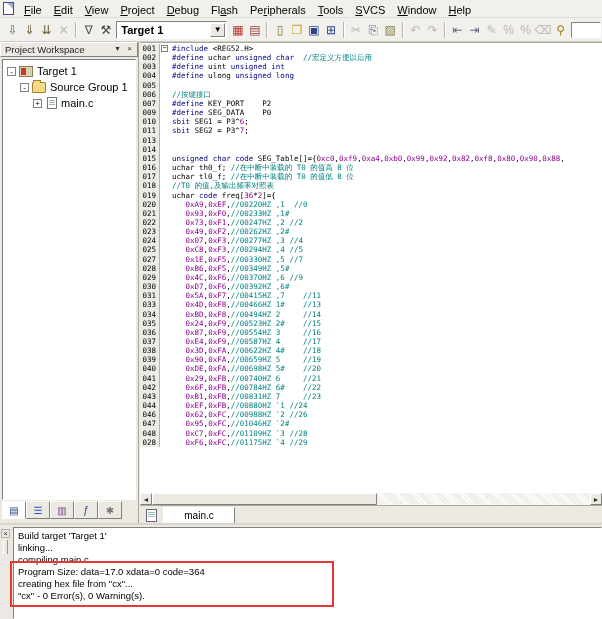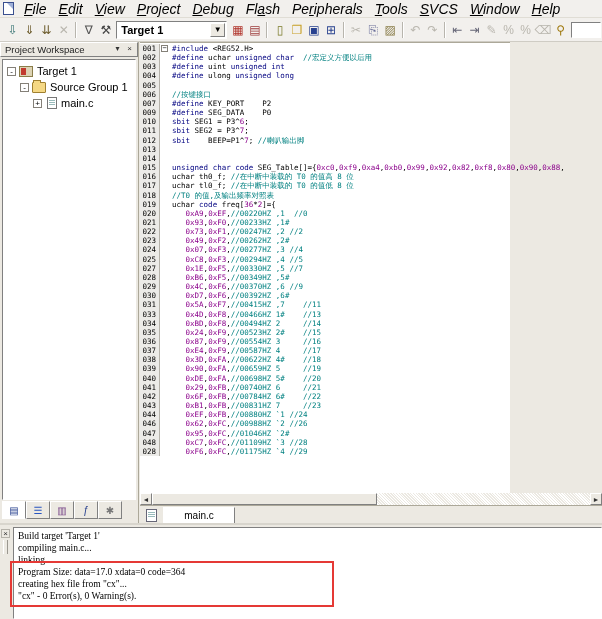--- a/index.html
+++ b/index.html
@@ -8,21 +8,21 @@
   .raised  { border:1px solid; border-color:#ffffff #808080 #808080 #ffffff; }
   .sunken  { border:1px solid; border-color:#808080 #ffffff #ffffff #808080; }
 
   
   #menubar { position:absolute; left:0; top:0; width:602px; height:18px;
     background:#f2f0ed; display:flex; align-items:center; border-bottom:1px solid #e0ddd5;}
   #mdi-doc-icon { width:11px; height:13px; margin:0 4px 0 3px; background:#fff;
     border:1px solid #3a4f8f; position:relative; }
   #mdi-doc-icon:before{content:""; position:absolute; right:0; top:0; border:3px solid;
     border-color:#9fb0d8 #9fb0d8 transparent transparent;}
-  .menu-item { font-size:14px; color:#000; padding:2px 6px; cursor:default;font-style:italic; }
+  .menu-item { font-size:11px; color:#000; padding:2px 6px; cursor:default; }
   .menu-item u { text-decoration:underline; }
 
   
   #toolbar { position:absolute; left:0; top:18px; width:602px; height:24px;
     background:#f2f0ed; display:flex; align-items:center; padding-left:4px;
     border-bottom:1px solid #cfccc4; }
   .tb-btn { width:18px; height:18px; display:inline-flex; align-items:center;
     justify-content:center; font-size:12px; line-height:1; color:#3b3b3b;
     border:1px solid transparent; }
   .tb-btn.disabled { color:#b9b6ae !important; }
@@ -65,21 +65,21 @@
     margin-left:2px; }
   .ti-file:before { content:""; position:absolute; left:1px; top:2px; right:1px;
     height:1px; background:#9bb; box-shadow:0 2px 0 #9bb, 0 4px 0 #9bb; }
   #ws-tabs { position:absolute; left:2px; bottom:4px; height:18px; display:flex; }
   .ws-tab { width:24px; height:18px; display:flex; align-items:center;
     justify-content:center; font-size:10px; background:#ece9e2;
     border:1px solid; border-color:#fff #808080 #808080 #fff; }
   .ws-tab.sel { background:#fff; border-bottom-color:#fff; }
 
   
-  #editor { position:absolute; left:140px; top:42px; width:370px; height:481px;
+  #editor { position:absolute; left:140px; top:42px; width:462px; height:481px;
     background:#fff; border-top:1px solid #aca899; }
   #code { position:absolute; left:0; top:1px; width:462px; height:449px;
     overflow:hidden; font-family:"DejaVu Sans Mono", monospace; font-size:7.5px; }
   .code-line { height:9.16px; line-height:9.16px; white-space:pre; display:flex; }
   .ln { width:20px; flex:none; text-align:right; padding-right:3px; color:#000;
     background:#ecebe8; border-right:1px solid #b5b2aa; }
   .fold-col { width:10px; flex:none; position:relative; }
   .fold-box { position:absolute; left:1px; top:1px; width:7px; height:7px;
     border:1px solid #848078; background:#fff; font-size:7px; line-height:5px;
     text-align:center; color:#000; }
@@ -109,21 +109,21 @@
   
   #output { position:absolute; left:0; top:523px; width:602px; height:96px;
     background:#ece9e2; border-top:2px solid #d8d5cd; }
   #out-margin { position:absolute; left:0; top:3px; width:13px; bottom:0; }
   #out-close { width:9px; height:9px; font-size:8px; line-height:8px; text-align:center;
     color:#333; margin:1px 0 2px 1px; border:1px solid #b5b2aa; background:#ece9e2; }
   #out-grip { width:5px; height:14px; margin-left:3px;
     border-left:1px solid #fff; border-right:1px solid #9a978f; }
   #out-text { position:absolute; left:13px; right:0; top:2px; bottom:0;
     background:#fff; border:1px solid; border-color:#808080 #fff #fff #808080;
-    font-family:Liberation Serif, serif; font-size:9.5px; color:#000;
+    font-family:Liberation Sans, sans-serif; font-size:9.5px; color:#000;
     padding:2px 0 0 4px; }
   .out-line { height:12px; line-height:12px; white-space:pre; }
   #red-box { position:absolute; left:10px; top:36px; width:324px; height:46px;
     border:2px solid #e53935; pointer-events:none; }
 </style>
 </head>
 <body>
 
 <div id="menubar">
   <span id="mdi-doc-icon"></span>
@@ -204,21 +204,20 @@
       <div class="code-line"><span class="ln">001</span><span class="fold-col"><span class="fold-box">−</span></span><span class="ctext"><span class="kw">#include</span> &lt;REG52.H&gt;</span></div>
       <div class="code-line"><span class="ln">002</span><span class="fold-col"></span><span class="ctext"><span class="kw">#define</span> uchar <span class="kw">unsigned</span> <span class="kw">char</span>  <span class="com">//宏定义方便以后用</span></span></div>
       <div class="code-line"><span class="ln">003</span><span class="fold-col"></span><span class="ctext"><span class="kw">#define</span> uint <span class="kw">unsigned</span> <span class="kw">int</span></span></div>
       <div class="code-line"><span class="ln">004</span><span class="fold-col"></span><span class="ctext"><span class="kw">#define</span> ulong <span class="kw">unsigned</span> <span class="kw">long</span></span></div>
       <div class="code-line"><span class="ln">005</span><span class="fold-col"></span><span class="ctext"></span></div>
       <div class="code-line"><span class="ln">006</span><span class="fold-col"></span><span class="ctext"><span class="com">//按键接口</span></span></div>
       <div class="code-line"><span class="ln">007</span><span class="fold-col"></span><span class="ctext"><span class="kw">#define</span> KEY_PORT    P2</span></div>
       <div class="code-line"><span class="ln">009</span><span class="fold-col"></span><span class="ctext"><span class="kw">#define</span> SEG_DATA    P0</span></div>
       <div class="code-line"><span class="ln">010</span><span class="fold-col"></span><span class="ctext"><span class="kw">sbit</span> SEG1 = P3^<span class="num">6</span>;</span></div>
       <div class="code-line"><span class="ln">011</span><span class="fold-col"></span><span class="ctext"><span class="kw">sbit</span> SEG2 = P3^<span class="num">7</span>;</span></div>
-      <div class="code-line"><span class="ln">012</span><span class="fold-col"></span><span class="ctext"><span class="kw">sbit</span>    BEEP=P1^<span class="num">7</span>; <span class="com">//喇叭输出脚</span></span></div>
       <div class="code-line"><span class="ln">013</span><span class="fold-col"></span><span class="ctext"></span></div>
       <div class="code-line"><span class="ln">014</span><span class="fold-col"></span><span class="ctext"></span></div>
       <div class="code-line"><span class="ln">015</span><span class="fold-col"></span><span class="ctext"><span class="kw">unsigned</span> <span class="kw">char</span> <span class="kw">code</span> SEG_Table[]={<span class="num">0xc0</span>,<span class="num">0xf9</span>,<span class="num">0xa4</span>,<span class="num">0xb0</span>,<span class="num">0x99</span>,<span class="num">0x92</span>,<span class="num">0x82</span>,<span class="num">0xf8</span>,<span class="num">0x80</span>,<span class="num">0x90</span>,<span class="num">0x88</span>,</span></div>
       <div class="code-line"><span class="ln">016</span><span class="fold-col"></span><span class="ctext">uchar th0_f; <span class="com">//在中断中装载的 T0 的值高 8 位</span></span></div>
       <div class="code-line"><span class="ln">017</span><span class="fold-col"></span><span class="ctext">uchar tl0_f; <span class="com">//在中断中装载的 T0 的值低 8 位</span></span></div>
       <div class="code-line"><span class="ln">018</span><span class="fold-col"></span><span class="ctext"><span class="com">//T0 的值,及输出频率对照表</span></span></div>
       <div class="code-line"><span class="ln">019</span><span class="fold-col"></span><span class="ctext">uchar <span class="kw">code</span> freq[<span class="num">36</span>*<span class="num">2</span>]={</span></div>
       <div class="code-line"><span class="ln">020</span><span class="fold-col"></span><span class="ctext">   <span class="num">0xA9</span>,<span class="num">0xEF</span>,<span class="com">//00220HZ ,1  //0</span></span></div>
       <div class="code-line"><span class="ln">021</span><span class="fold-col"></span><span class="ctext">   <span class="num">0x93</span>,<span class="num">0xF0</span>,<span class="com">//00233HZ ,1#</span></span></div>
       <div class="code-line"><span class="ln">022</span><span class="fold-col"></span><span class="ctext">   <span class="num">0x73</span>,<span class="num">0xF1</span>,<span class="com">//00247HZ ,2 //2</span></span></div>
@@ -259,20 +258,20 @@
   </div>
 </div>
 
 <div id="output">
   <div id="out-margin">
     <div id="out-close">×</div>
     <div id="out-grip"></div>
   </div>
   <div id="out-text">
       <div class="out-line">Build target 'Target 1'</div>
+      <div class="out-line">linking...</div>
       <div class="out-line">compiling main.c...</div>
-      <div class="out-line">linking...</div>
       <div class="out-line">Program Size: data=17.0 xdata=0 code=364</div>
       <div class="out-line">creating hex file from "cx"...</div>
       <div class="out-line">"cx" - 0 Error(s), 0 Warning(s).</div>
     </div>
   <div id="red-box" style="border-color: rgb(229, 57, 53);"></div>
 </div>
 
 </body></html>

